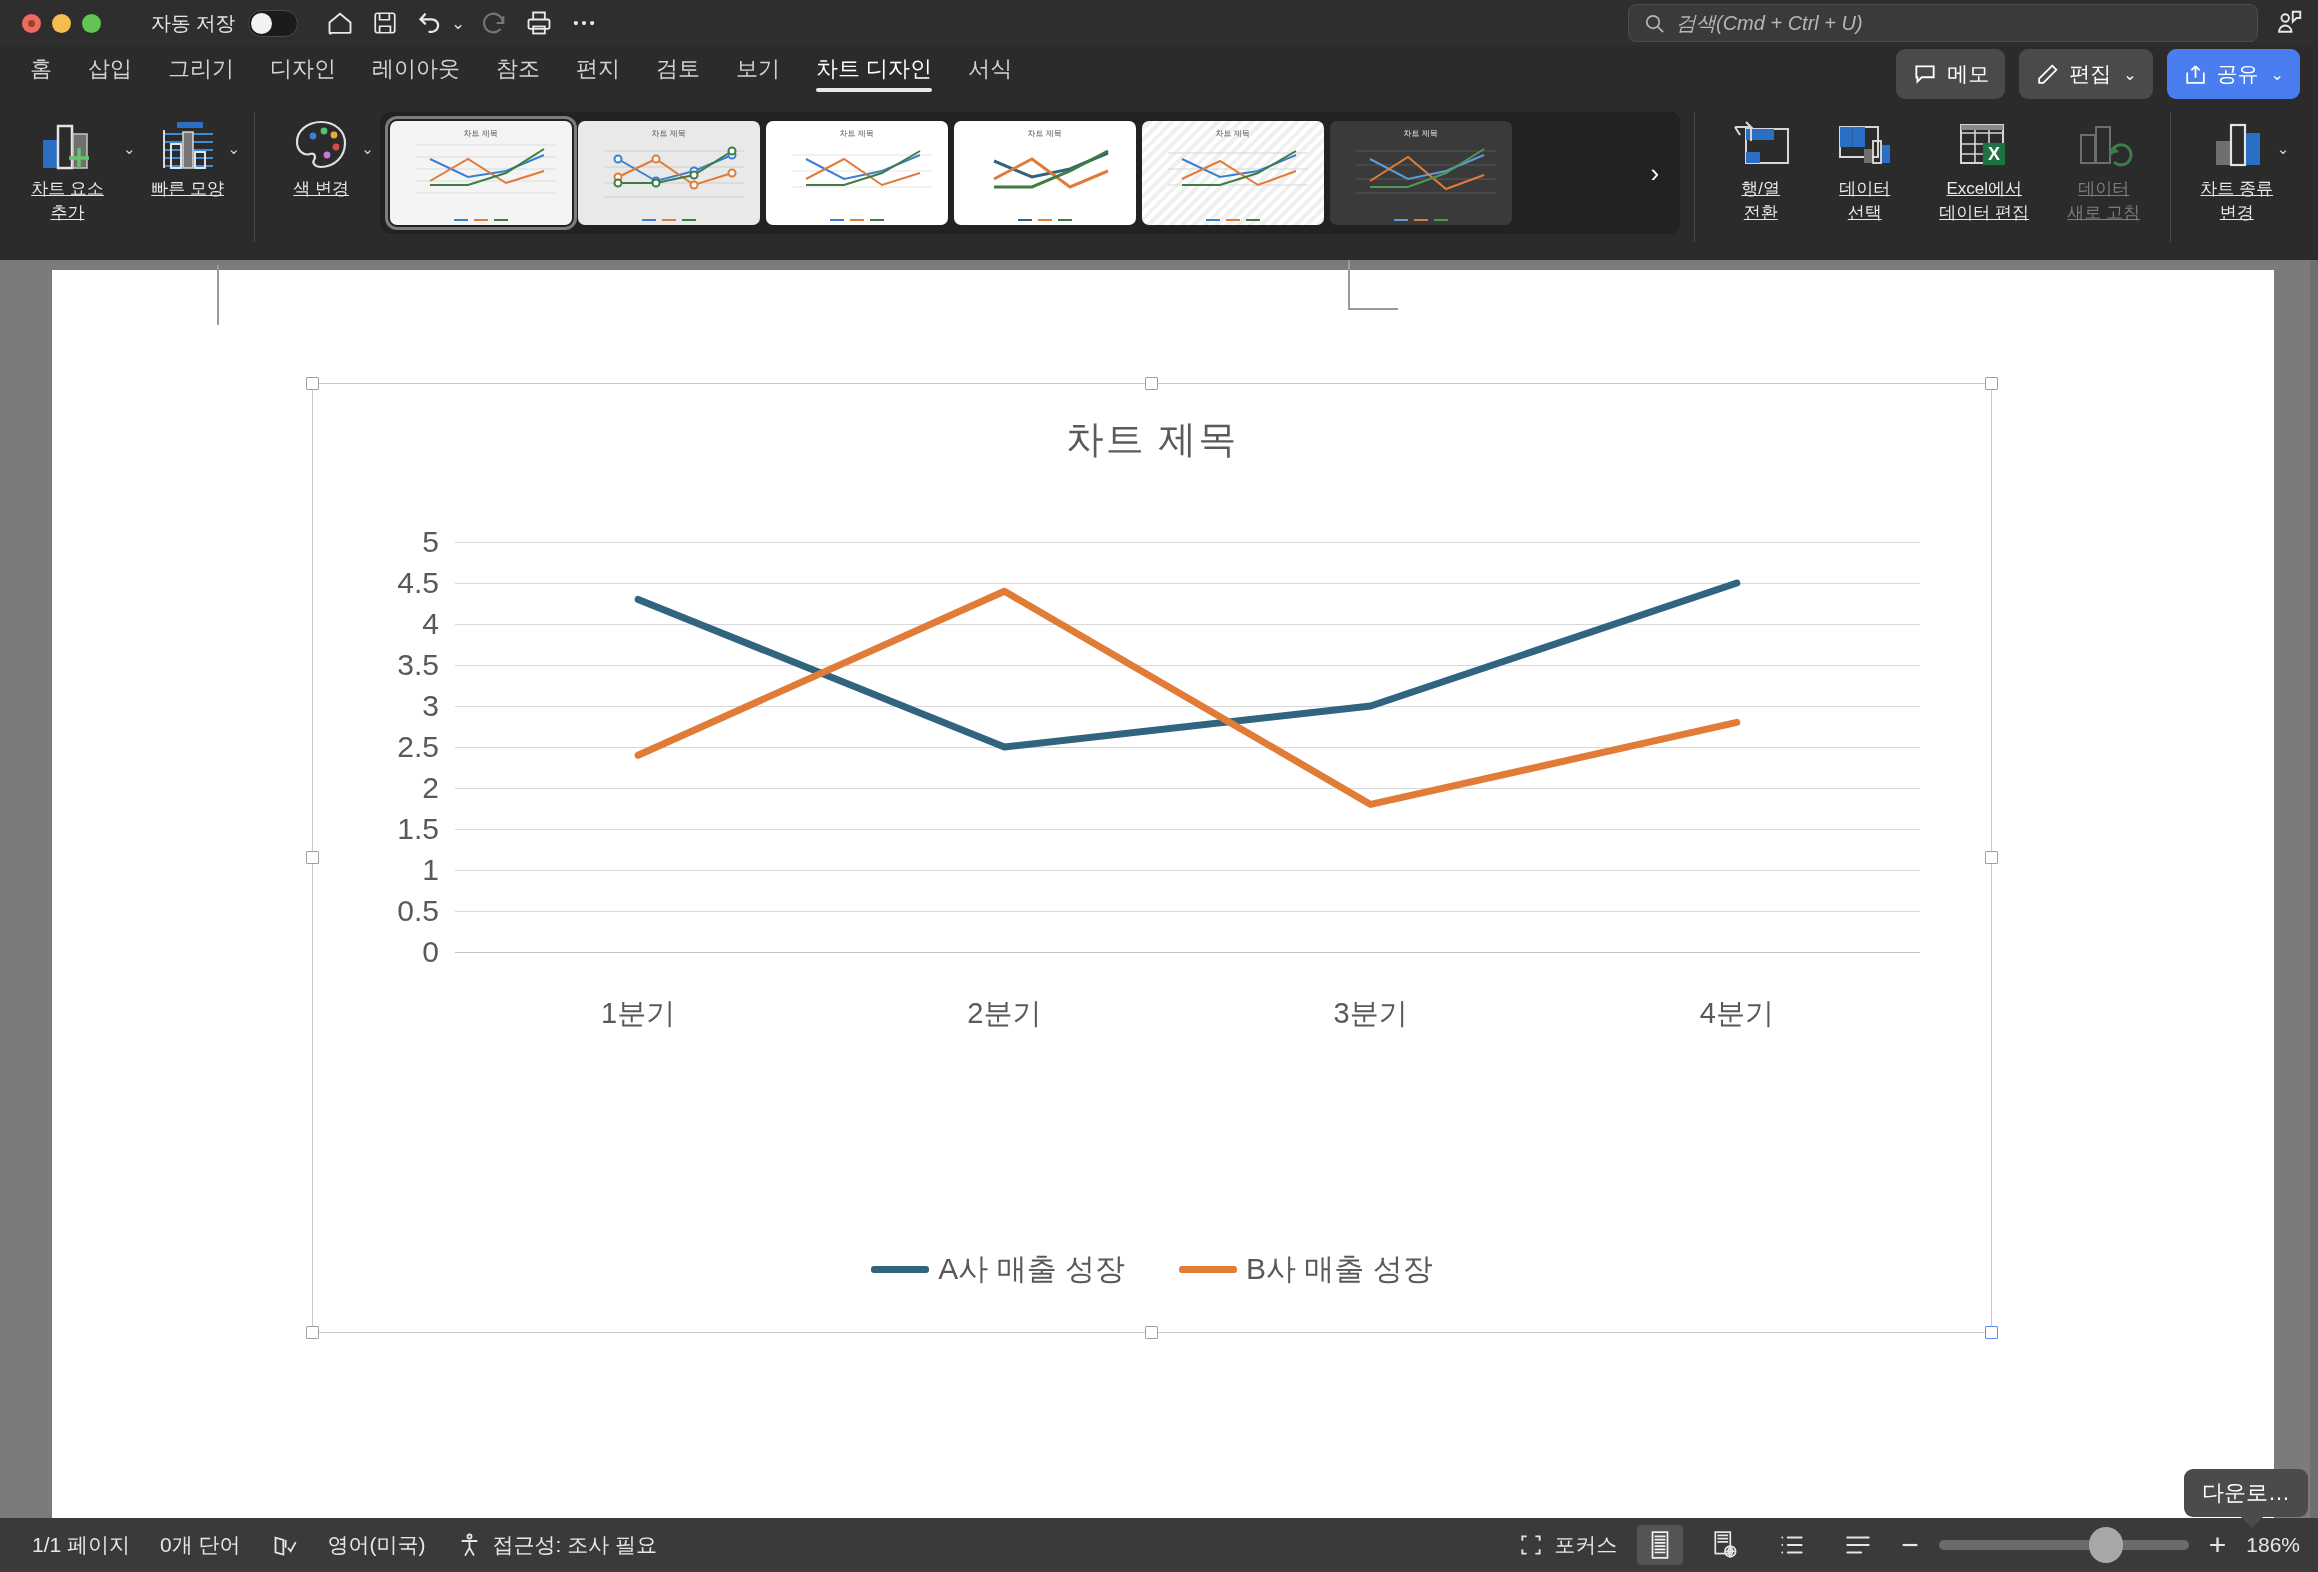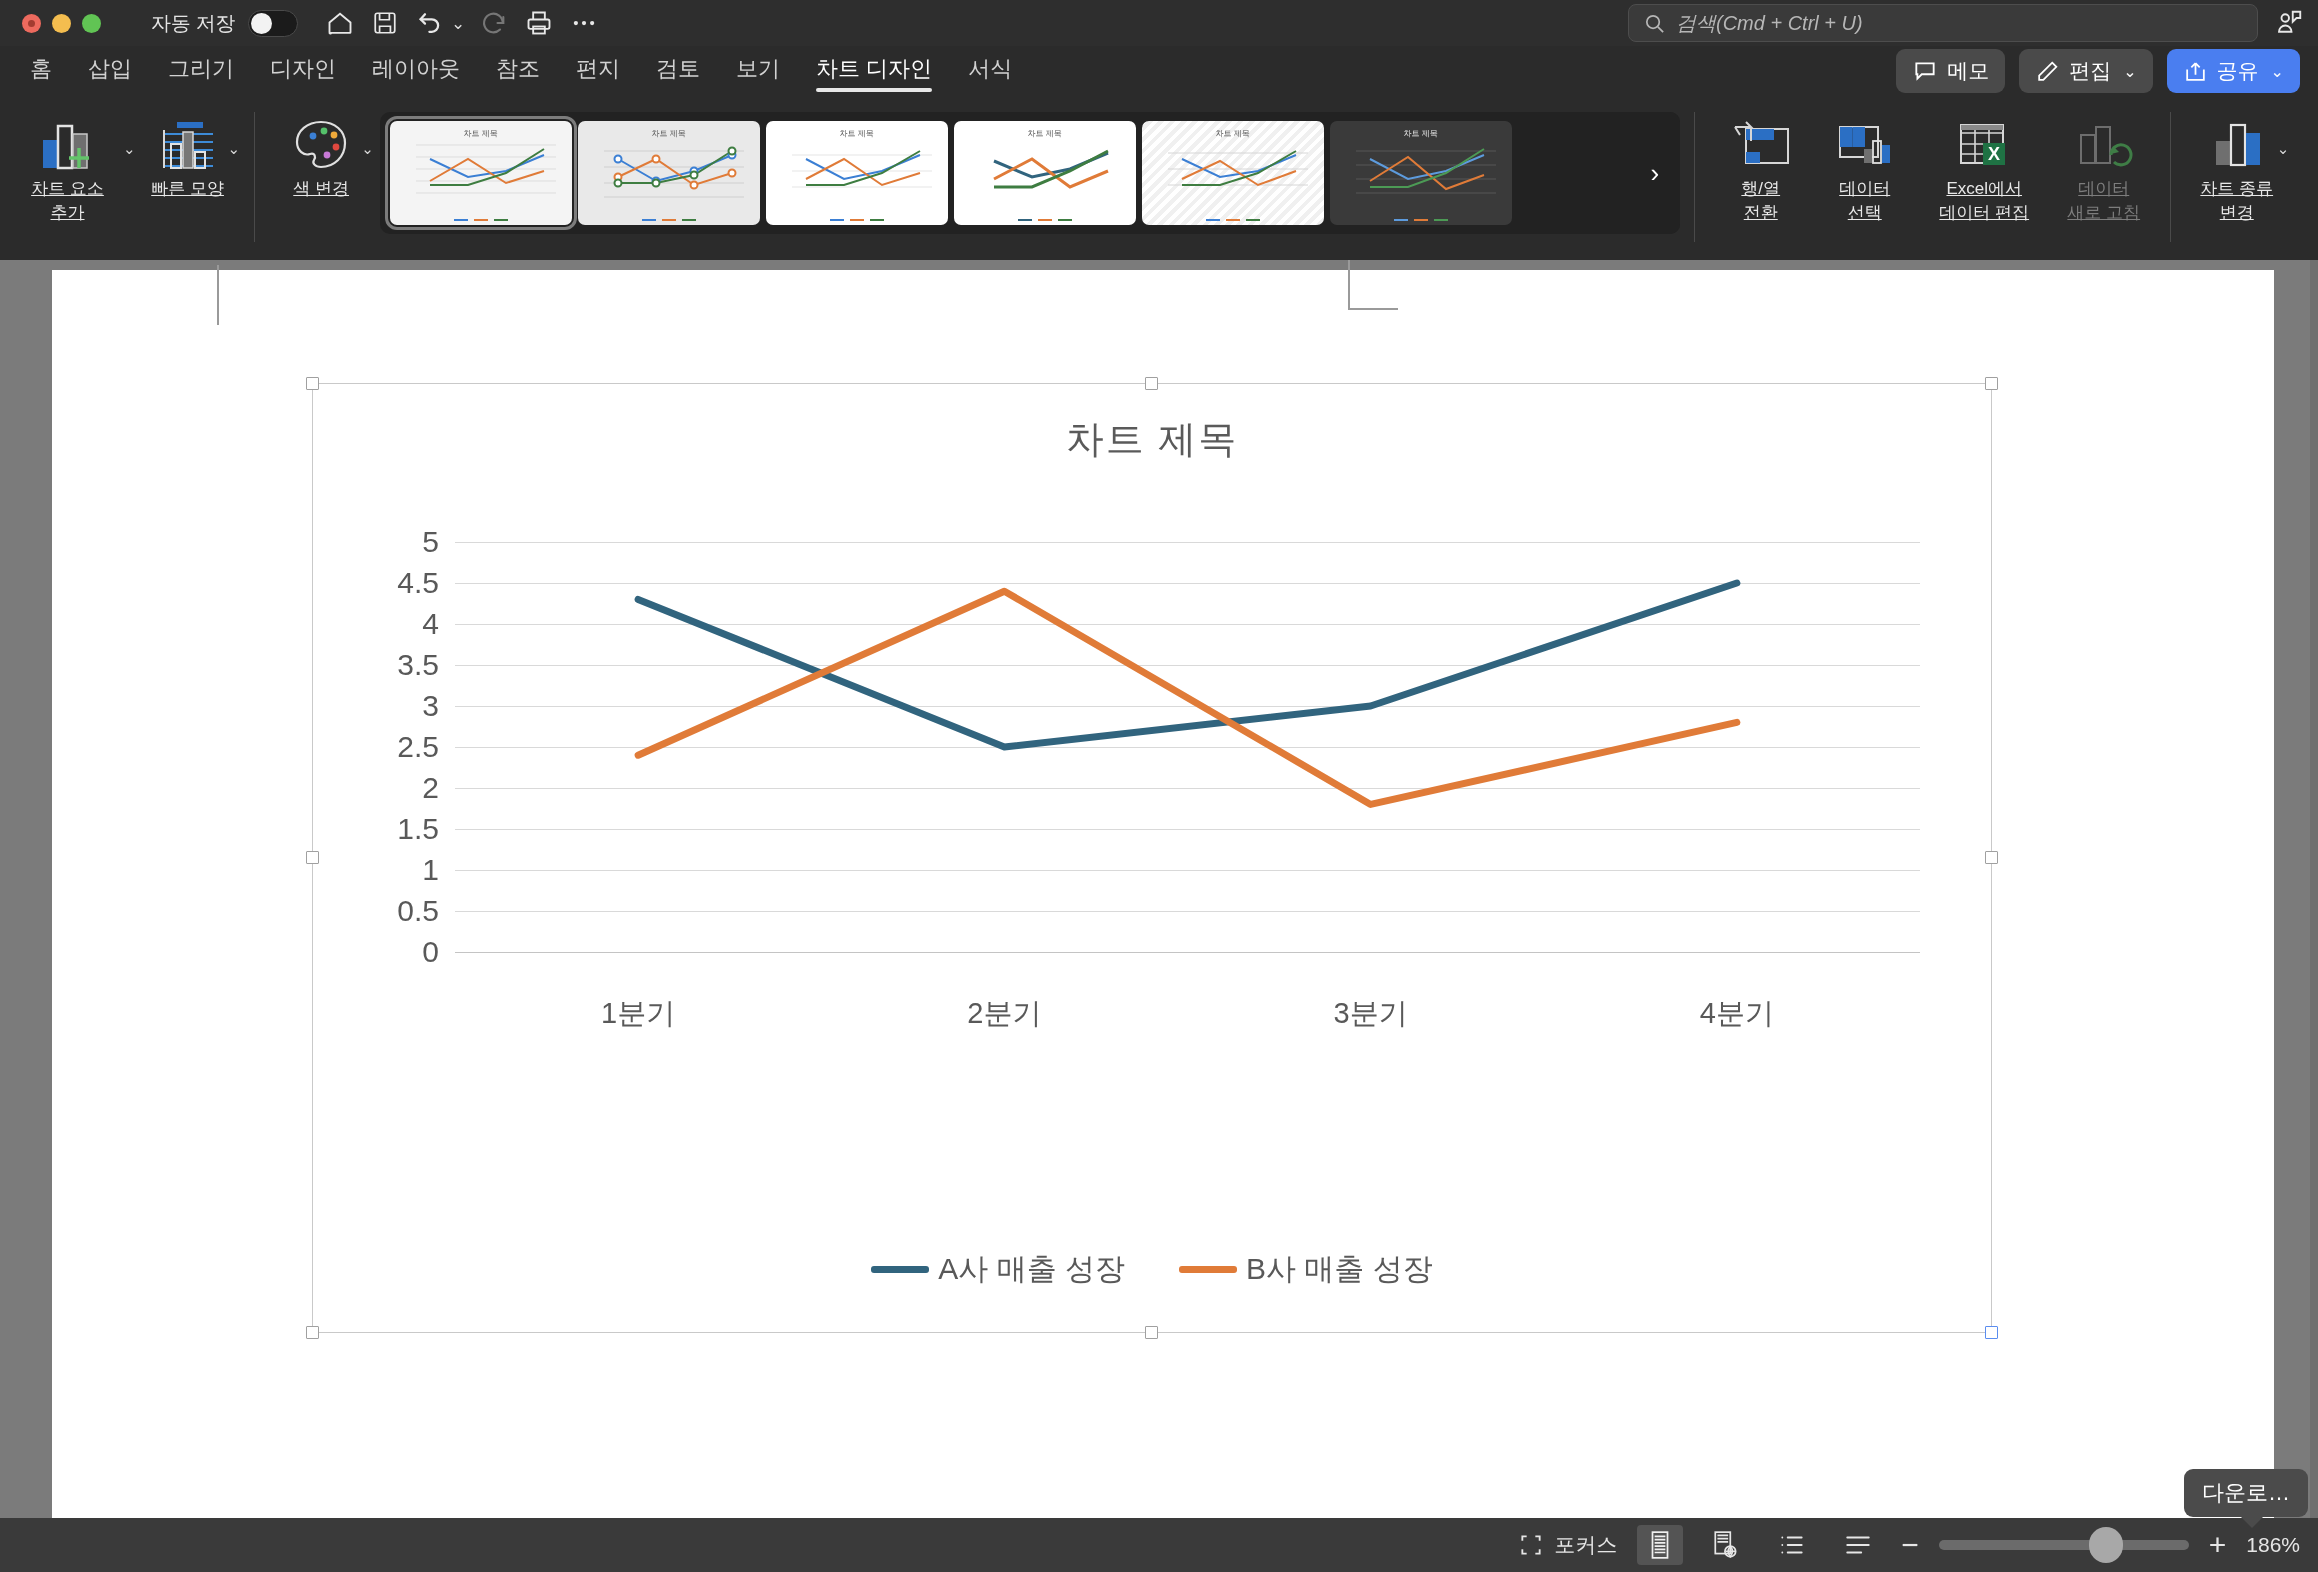--- a/index.html
+++ b/index.html
@@ -49,21 +49,21 @@
   .rtab {
     color:#d2d2d2; font-size:22px; padding:8px 18px 0 18px; position:relative; white-space:nowrap;
   }
   .rtab.active { color:#ffffff; }
   .rtab.active:after {
     content:""; position:absolute; left:18px; right:18px; bottom:-8px; height:4px;
     background:#e8e8e8; border-radius:2px;
   }
   .ribbon-actions { position:absolute; right:18px; top:3px; display:flex; align-items:center; gap:14px; }
   .pill {
-    height:44px; border-radius:9px; background:#4a4a4a; color:#fff;
+    height:50px; border-radius:9px; background:#4a4a4a; color:#fff;
     display:flex; align-items:center; gap:9px; padding:0 16px; font-size:21px;
   }
   .pill.blue { background:#4a7ef0; }
   .pill .chev { font-size:16px; opacity:.95; margin-left:3px;}
 
   
   .ribbon {
     position:absolute; top:100px; left:0; width:2318px; height:160px;
     background:#2b2b2b; display:flex; align-items:flex-start;
   }
@@ -609,20 +609,39 @@
               <span>B사 매출 성장</span>
             </span>
           </div>
       </div>
     </div>
 
     <div class="scrollbar-v" style="position:absolute; right:0; top:0; width:8px; height:1258px; background:#6f6f6f;"></div>
   </div>
 
   <div class="statusbar">
+    <div class="sb-left">
+      <span class="sb-item">1/1 페이지</span>
+      <span class="sb-item">0개 단어</span>
+      <span class="sb-item">
+        <svg width="27" height="27" viewBox="0 0 24 24" fill="none" stroke="#e6e6e6" stroke-width="1.6">
+            <path d="M4 5v13l7 2V7z"></path>
+            <path d="M13 7v7"></path>
+            <path d="M15 14l2.5 3L22 9"></path>
+          </svg>
+      </span>
+      <span class="sb-item">영어(미국)</span>
+      <span class="sb-item">
+        <svg width="27" height="27" viewBox="0 0 24 24" fill="none" stroke="#e6e6e6" stroke-width="1.6">
+            <circle cx="12" cy="4" r="1.8"></circle>
+            <path d="M5 8h14M12 8v6M12 14l-4 7M12 14l4 7"></path>
+          </svg>
+        <span>접근성: 조사 필요</span>
+      </span>
+    </div>
 
     <div class="sb-right">
       <span class="sb-item">
         <svg width="26" height="26" viewBox="0 0 24 24" fill="none" stroke="#e6e6e6" stroke-width="1.7">
             <path d="M4 8V4h4M20 8V4h-4M4 16v4h4M20 16v4h-4"></path>
           </svg>
         <span>포커스</span>
       </span>
       <span class="viewbtn on">
         <svg width="26" height="30" viewBox="0 0 24 28" fill="none" stroke="#f0f0f0" stroke-width="1.6">

